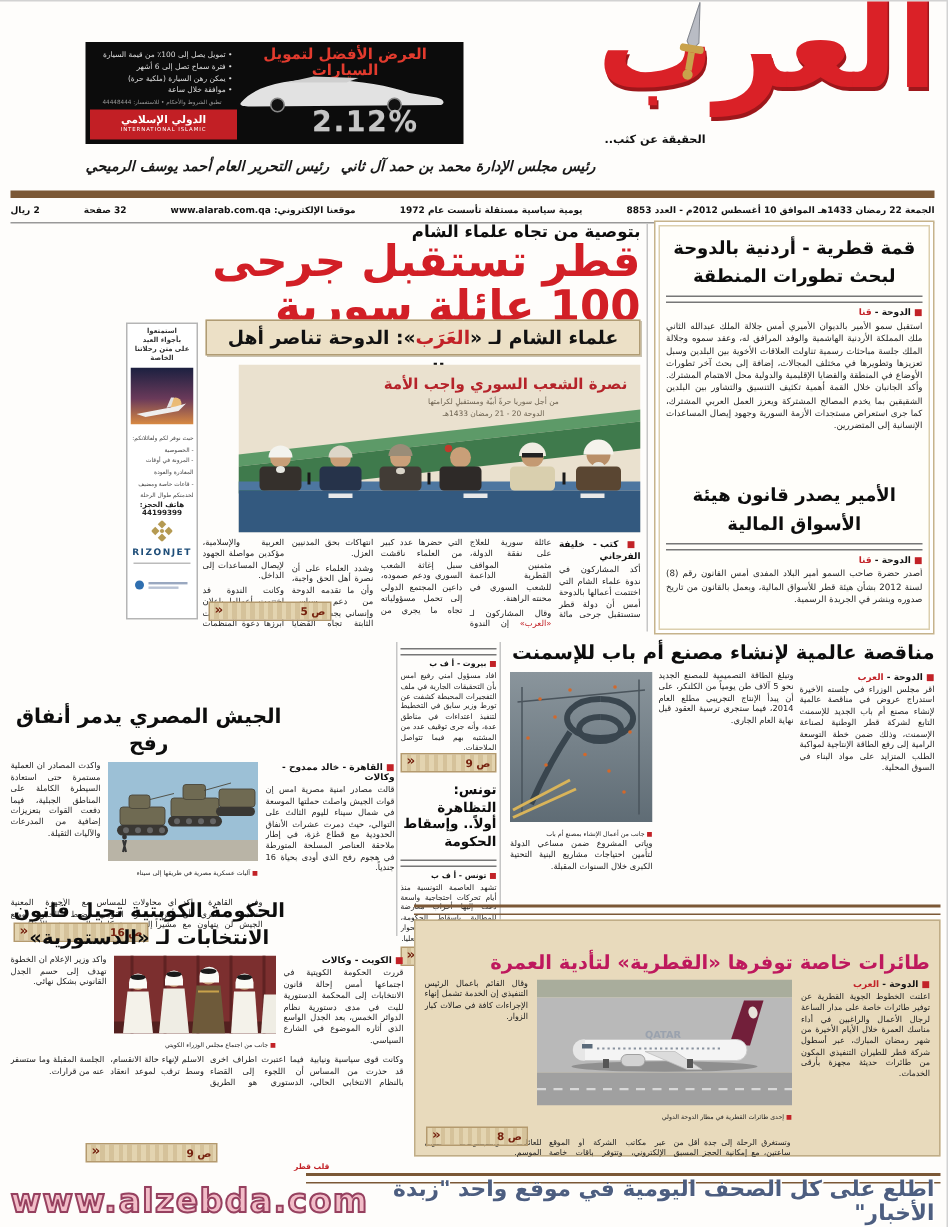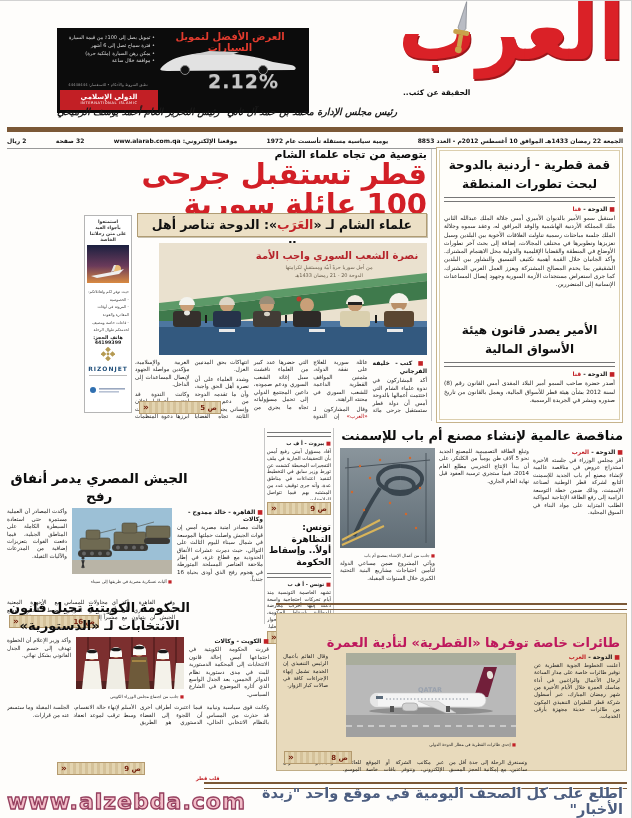--- a/index.html
+++ b/index.html
@@ -1,19 +1,19 @@
 <!DOCTYPE html>
 <html lang="ar" dir="rtl"><head>
 <meta charset="utf-8">
 <style>
   html,body{margin:0;padding:0;background:#e9e9e9;font-family:"DejaVu Sans",sans-serif;}
   .page{position:relative;width:632px;height:818px;margin:0 auto;background:#fefdfb;border:1px solid #d2d2d2;overflow:hidden;direction:rtl;}
   .abs{position:absolute;}
   
-  .top-ad{left:58px;top:27px;width:252px;height:85px;background:#0c0c0c;color:#eee;}
+  .top-ad{left:58px;top:27px;width:252px;height:68px;background:#0c0c0c;color:#eee;}
   .ad-title{position:absolute;right:4px;top:3px;width:150px;font-size:10px;font-weight:900;color:#e23b2e;text-align:center;line-height:1.1;}
   .ad-bullets{position:absolute;left:3px;top:6px;width:95px;font-size:5px;line-height:1.55;color:#ddd;text-align:right;}
   .ad-car{position:absolute;right:8px;top:18px;}
   .ad-rate{position:absolute;right:30px;top:42px;font-size:19px;font-weight:900;color:#c6c6c6;direction:ltr;letter-spacing:1px;text-shadow:0 1px 0 #555;}
   .ad-footnote{position:absolute;left:3px;bottom:26px;width:96px;font-size:3.8px;color:#999;text-align:center;}
   .ad-logo{position:absolute;left:3px;bottom:3px;width:98px;height:20px;background:#c21f25;color:#fff;display:flex;flex-direction:column;align-items:center;justify-content:center;}
   .ad-logo .ar{font-size:7px;font-weight:900;line-height:1;}
   .ad-logo .en{font-size:3.6px;letter-spacing:.6px;direction:ltr;line-height:1.2;}
   .masthead{left:334px;top:0;width:292px;height:98px;}
   .m-title{position:absolute;right:0;top:-12px;font-size:78px;font-weight:900;color:#da2127;line-height:1.1;letter-spacing:-2px;text-shadow:1px 2px 0 #9e171b;transform:scaleY(1.05);}
@@ -64,21 +64,21 @@
   .cement{left:337px;top:427px;width:287px;height:176px;}
   .c-grid{display:grid;grid-template-columns:90px 90px 95px;gap:4px;height:152px;}
   .kuwait{left:8px;top:598px;width:262px;height:178px;}
   .kuwait h2{width:185px;margin-right:0;margin-left:auto;margin-left:0;margin-right:auto;text-align:center;font-size:13px;}
   .kw-h{width:188px;margin-left:0;margin-right:auto;}
   .k-grid{display:grid;grid-template-columns:80px 108px 1fr;gap:5px;height:64px;}
   .k-bottom{column-count:4;column-gap:4px;height:52px;margin-top:3px;}
   .k-bar{position:absolute;left:50px;bottom:2px;width:80px;}
   .umrah{left:277px;top:612px;width:351px;height:158px;background:#e8dabc;border:1px solid #c0ad87;box-sizing:border-box;padding:5px 6px;}
   .umrah h2{margin:16px 0 3px;font-size:13px;font-weight:900;color:#be185d;}
-  .u-grid{display:grid;grid-template-columns:86px 170px 1fr;gap:18px;height:104px;}
+  .u-grid{display:grid;grid-template-columns:86px 170px 1fr;gap:6px;height:104px;}
   .u-bottom{width:244px;margin-left:0;margin-right:auto;column-count:3;column-gap:5px;height:22px;font-size:5.2px;margin-top:2px;}
   .u-bar{position:absolute;left:7px;bottom:6px;width:60px;}
   .u-rule{left:277px;top:602px;width:351px;height:4px;border-top:2px solid #7b5836;border-bottom:1px solid #7b5836;}
   
   .f-label{left:197px;top:774px;font-size:5px;font-weight:bold;color:#c22227;}
   .f-rule{left:205px;top:781px;width:423px;height:4px;border-top:2px solid #7b5836;border-bottom:1px solid #7b5836;}
   .f-banner{left:8px;top:787px;width:616px;height:26px;display:flex;align-items:center;justify-content:space-between;direction:ltr;}
   .f-url{font-size:22px;font-weight:900;letter-spacing:1px;color:#f2bdc8;-webkit-text-stroke:1.3px #96405f;text-shadow:0 0 1px #96405f;}
   .f-tag{font-size:14.5px;font-weight:900;color:#4d5e80;direction:rtl;text-shadow:1px 1px 0 #fff;}
   h1,h2,h3,p{margin:0;}

